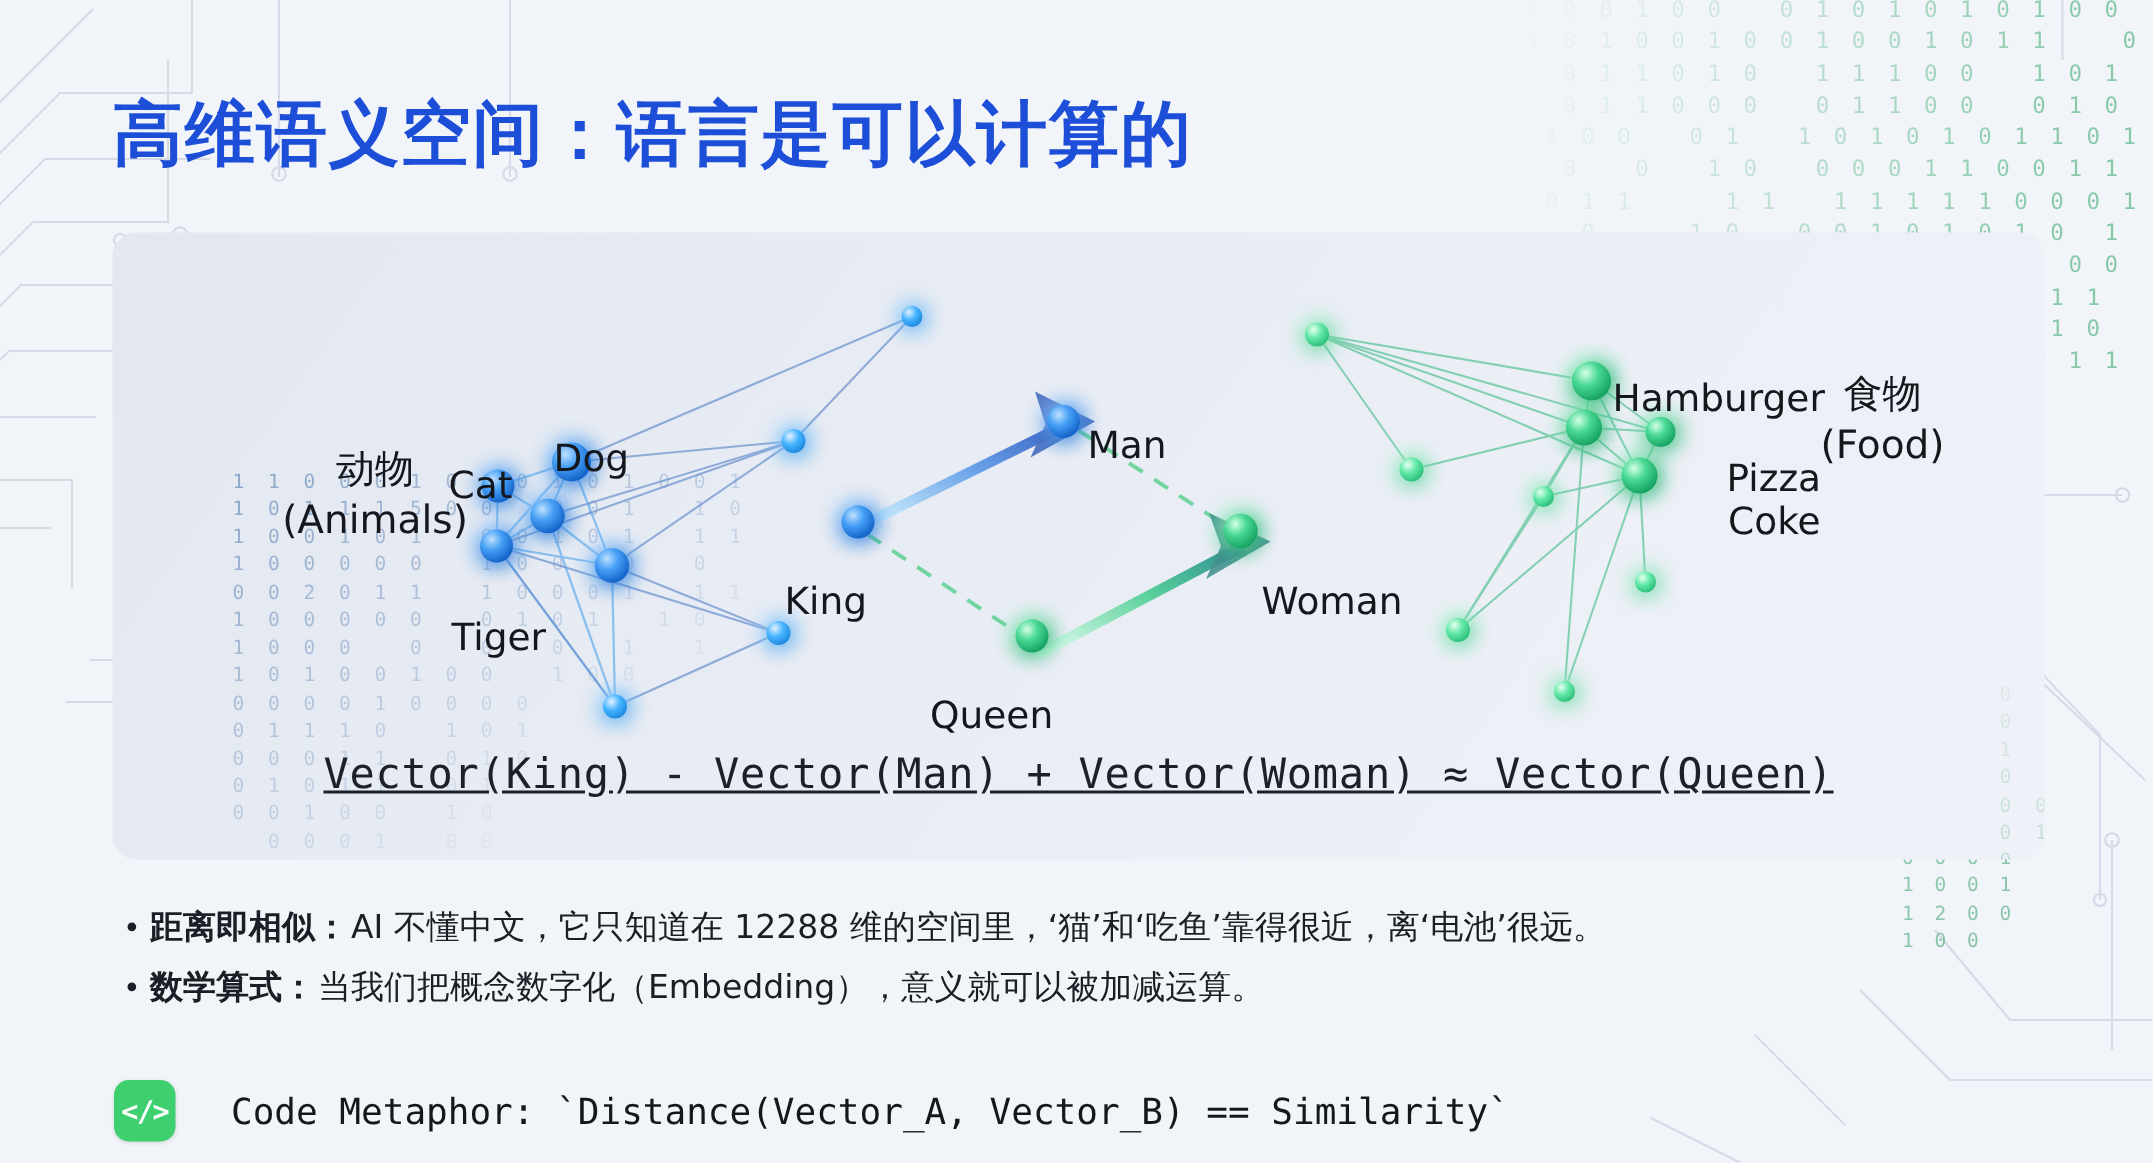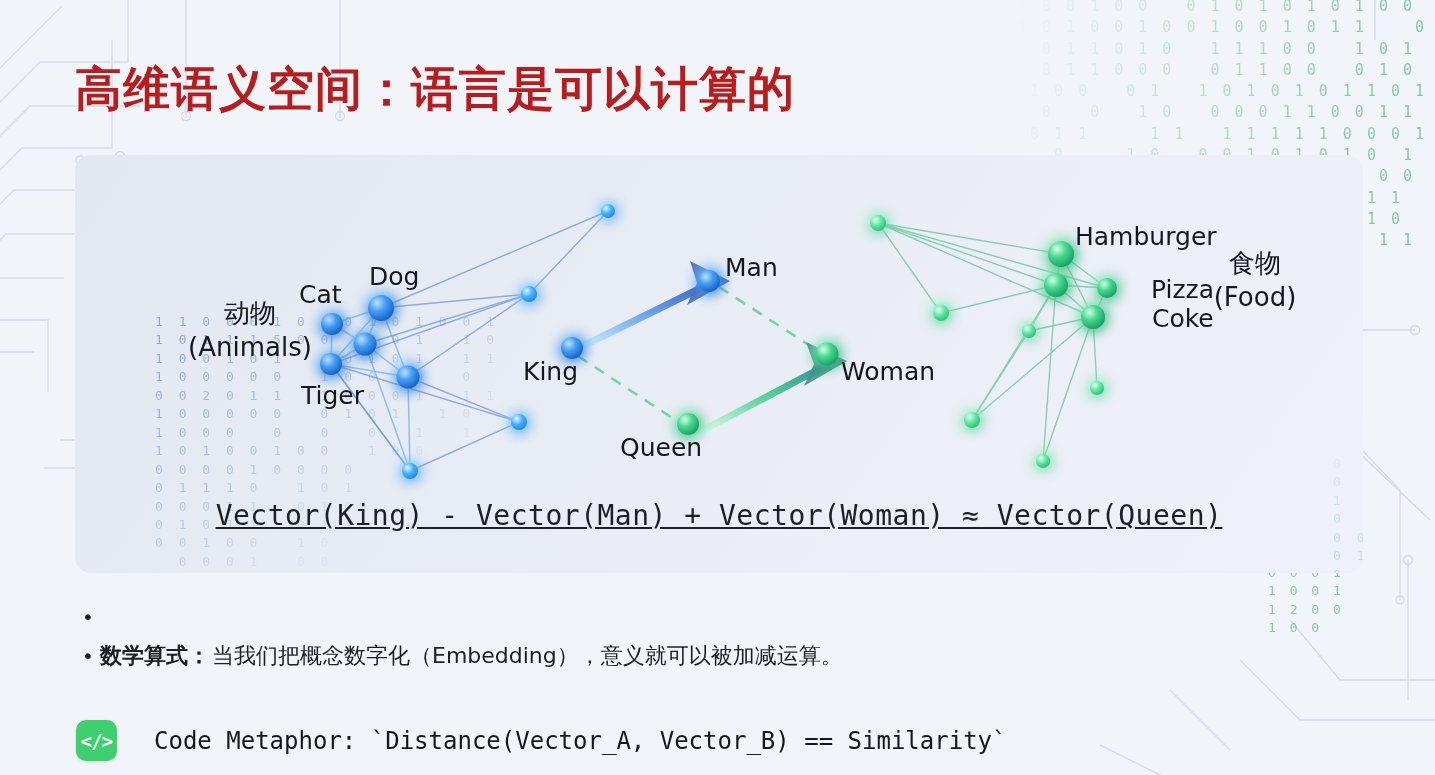--- a/index.html
+++ b/index.html
@@ -57,21 +57,21 @@
     mask-image: linear-gradient(200deg, rgba(0,0,0,0) 0%, rgba(0,0,0,.4) 35%, rgba(0,0,0,1) 85%);
     opacity: .5;
   }
 
   
   #page-title {
     position: absolute;
     left: 75px; top: 58px;
     font-size: 47px;
     font-weight: 700;
-    color: #b91c1c;
+    color: #1d4ed8;
     letter-spacing: 1px;
     font-family: "DejaVu Sans", "Liberation Sans", sans-serif;
   }
 
   
   #diagram-panel {
     position: absolute;
     left: 75px; top: 155px;
     width: 1288px; height: 418px;
     border-radius: 16px;
@@ -79,20 +79,21 @@
     overflow: hidden;
   }
   #diagram-panel svg.net { position: absolute; inset: 0; width: 1288px; height: 418px; }
 
   .node-label {
     position: absolute;
     font-size: 25px;
     color: #14171c;
     white-space: nowrap;
     font-family: "DejaVu Sans", "Liberation Sans", sans-serif;
+    margin-top: 29px;
   }
   .group-label {
     position: absolute;
     font-size: 26px;
     color: #14171c;
     text-align: center;
     line-height: 1.3;
     white-space: nowrap;
     font-family: "DejaVu Sans", "Liberation Sans", sans-serif;
   }
@@ -451,20 +452,21 @@
   <div class="node-label" style="left:1000px; top:67px;">Hamburger</div>
   <div class="node-label" style="left:1048px; top:120px;padding-left:28px;">Pizza</div>
   <div class="node-label" style="left:1036px; top:149px;padding-left:41px;">Coke</div>
 
   <div id="formula">Vector(King) - Vector(Man) + Vector(Woman) ≈ Vector(Queen)</div>
 </div>
 
 <div id="bullets">
   <div class="bullet">
     <span class="dot">•</span>
+    <span><span class="lead">距离即相似：</span><span>AI 不懂中文，它只知道在 12288 维的空间里，‘猫’和‘吃鱼’靠得很近，离‘电池’很远。</span></span>
   </div>
   <div class="bullet">
     <span class="dot">•</span>
     <span><span class="lead">数学算式：</span><span>当我们把概念数字化（Embedding），意义就可以被加减运算。</span></span>
   </div>
 </div>
 
 <div id="code-metaphor">
   <div id="code-badge">&lt;/&gt;</div>
   <div id="code-text">Code Metaphor: `Distance(Vector_A, Vector_B) == Similarity`</div>

